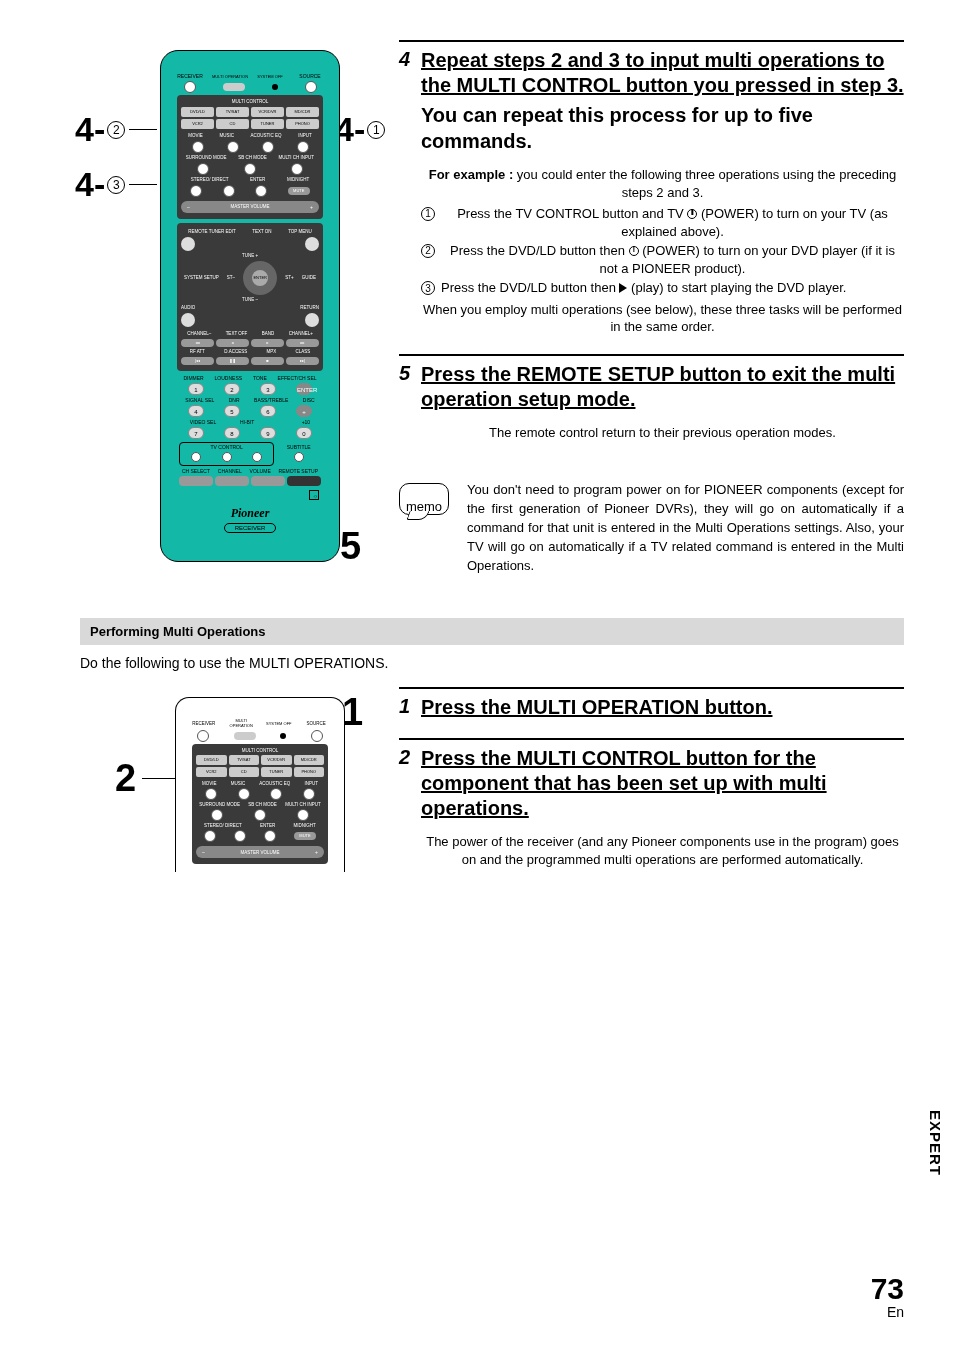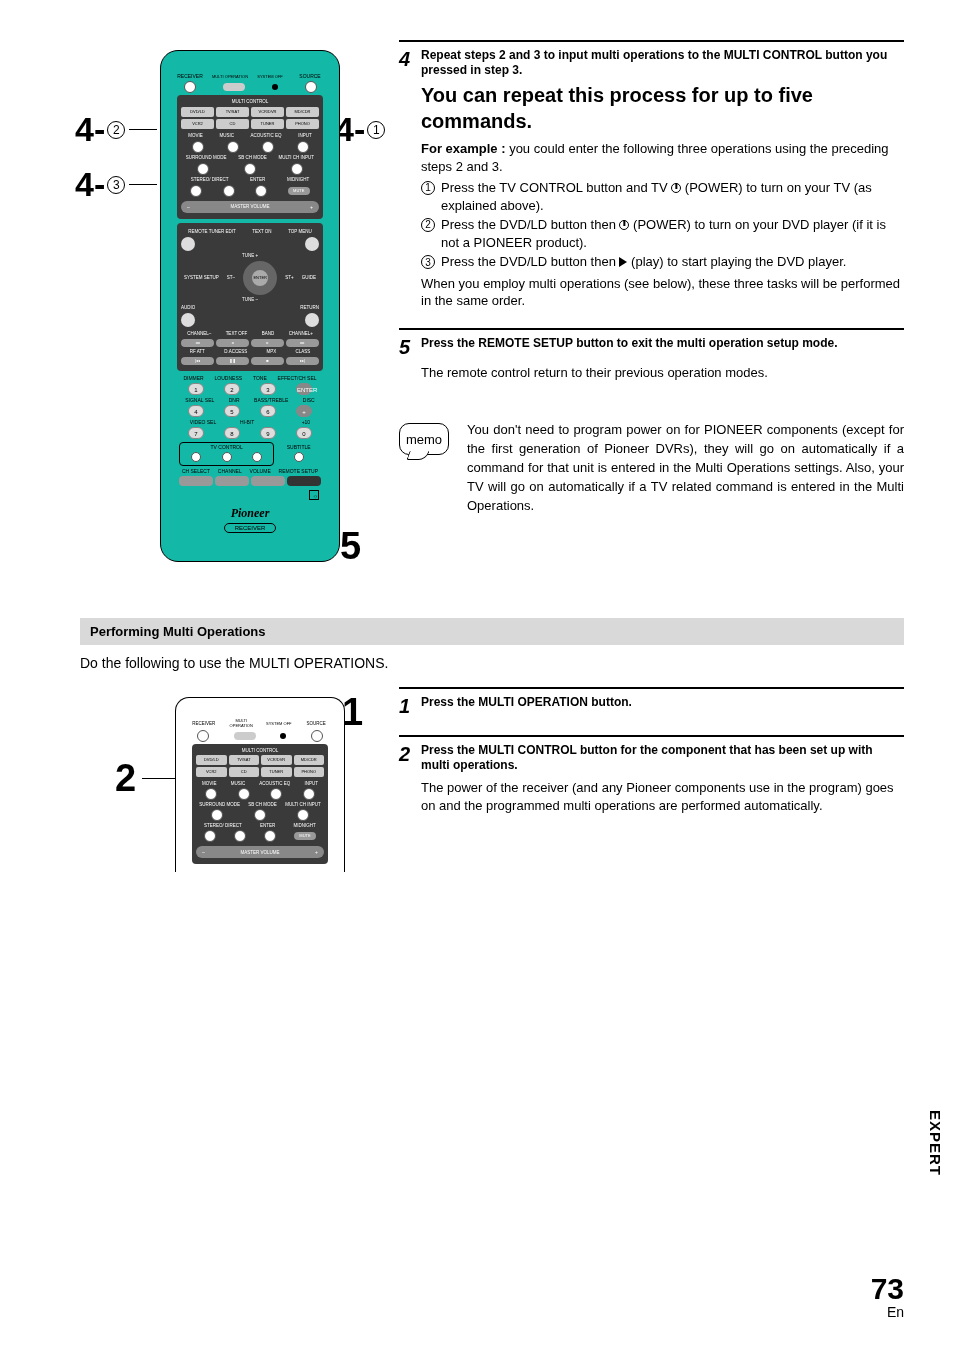--- a/index.html
+++ b/index.html
@@ -80,32 +80,32 @@
     align-items: center; justify-content: center;
     font-weight: normal;
     margin-left: 2px;
   }
   .callout .line { display:inline-block; height:1px; background:#000; vertical-align:middle; }
 
   .step-block { margin-bottom: 18px; }
   .step-rule { border-top: 2px solid #000; margin-bottom: 6px; }
   .step-head { display: flex; align-items: flex-start; }
   .step-num { font-size: 20px; font-weight: bold; font-style: italic; width: 22px; flex: 0 0 22px; line-height: 1.1; }
-  .step-title { font-size: 12px; font-weight: bold; line-height: 1.25; }
+  .step-title { font-size: 20px; font-weight: bold; line-height: 1.25; text-decoration: underline; }
   .step-sub { font-size: 20px; font-weight: bold; margin-left: 22px; margin-top: 4px; line-height: 1.3; }
-  .step-body { font-size: 13px; margin-left: 22px; margin-top: 6px; line-height: 1.35; }
+  .step-body { font-size: 13px; margin-left: 22px; margin-top: 12px; line-height: 1.35; text-align: center; }
   .step-body p { margin: 4px 0; }
   .ex-item { display: flex; align-items: flex-start; margin: 2px 0; }
   .ex-item .circ-num { display:inline-flex; width:14px; height:14px; border:1px solid #000; border-radius:50%; font-size:10px; align-items:center; justify-content:center; margin-right:6px; flex:0 0 auto; margin-top: 2px;}
   .pwr-icon { display:inline-block; width:10px; height:10px; border:1.3px solid #000; border-radius:50%; position:relative; vertical-align:-1px;}
   .pwr-icon::after { content:""; position:absolute; left:50%; top:-1px; width:1.3px; height:6px; background:#000; transform:translateX(-50%); }
   .play-icon { display:inline-block; width:0; height:0; border-left:8px solid #000; border-top:5px solid transparent; border-bottom:5px solid transparent; vertical-align:-1px; }
 
   .memo-row { display:flex; align-items:flex-start; gap:18px; margin-top:40px; }
-  .memo-badge { width:50px; height:32px; border:1.5px solid #000; border-radius:10px; display:flex; align-items:center; justify-content:center; font-size:13px; position:relative; flex:0 0 auto; margin-top: 2px;}
+  .memo-badge { width:50px; height:32px; border:1.5px solid #000; border-radius:10px; display:flex; align-items:flex-end; justify-content:center; font-size:13px; position:relative; flex:0 0 auto; margin-top: 2px;}
   .memo-badge::after { content:""; position:absolute; left:8px; bottom:-6px; width:18px; height:8px; border:1.5px solid #000; border-top:none; border-radius:0 0 8px 2px; transform: skewX(-20deg); background:#fff; }
   .memo-text { font-size: 13px; line-height: 1.45; text-align: justify; }
 
   .perform-heading {
     background: #d9d9d9;
     padding: 6px 10px;
     font-size: 13px;
     font-weight: bold;
     margin-top: 36px;
   }

